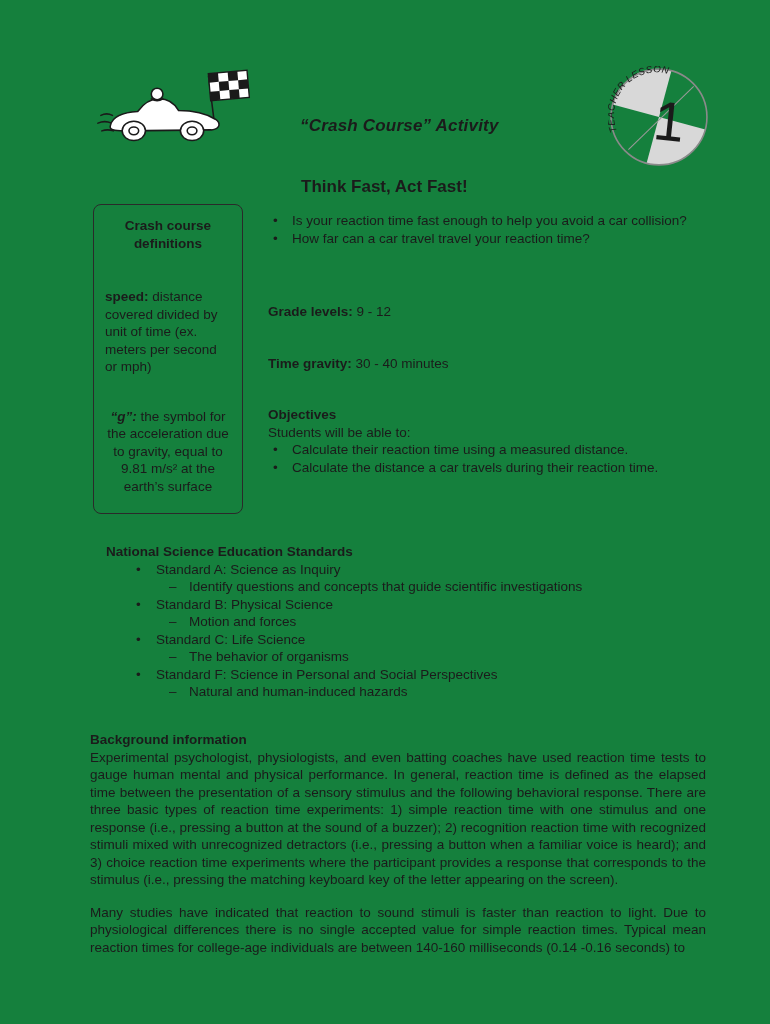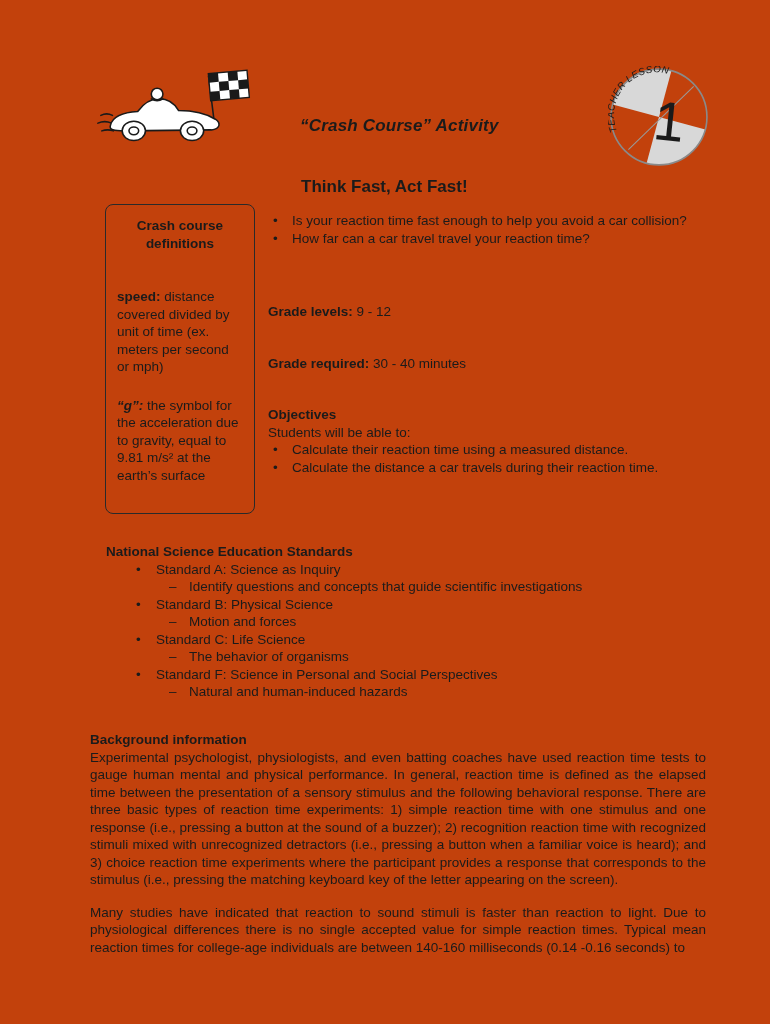--- a/index.html
+++ b/index.html
@@ -1,39 +1,39 @@
 <!DOCTYPE html>
 <html><head>
 <meta charset="utf-8">
 <style>
   * { margin:0; padding:0; box-sizing:border-box; }
   html,body { background:#ffffff; }
   .page {
-    position:relative; width:770px; height:1024px; background:#c2410c;
+    position:relative; width:770px; height:1024px; background:#15803d;
     font-family:"Liberation Sans", sans-serif; color:#1b1b1b; overflow:hidden;
   }
   .abs { position:absolute; }
   .doc-text { font-size:13.5px; line-height:17.5px; }
   .b { font-weight:700; }
   .bi { font-weight:700; font-style:italic; }
 
   
   .title { left:300px; top:116px; font-size:17px; font-weight:700; font-style:italic; letter-spacing:0.2px; }
   .subtitle { left:301px; top:177px; font-size:17px; font-weight:700; }
   .car-art { left:95px; top:68px; width:165px; height:84px; }
   .badge { left:608px; top:66px; width:102px; height:102px; }
 
   
   .defs-box {
-    left:105px; top:204px; width:150px; height:310px;
+    left:93px; top:204px; width:150px; height:310px;
     border:1.5px solid #2a2a2a; border-radius:8px; padding:12px 11px;
   }
   .defs-heading { font-weight:700; text-align:center; }
   .def1 { margin-top:36px; }
-  .def2 { margin-top:21px; }
+  .def2 { margin-top:32px;text-align:center; }
 
   
   .col-right { left:268px; top:212px; width:480px; }
   .bli { position:relative; padding-left:24px; }
   .bli::before { content:"\2022"; position:absolute; left:5px; top:0; }
   .mt-grade { margin-top:56px; }
   .mt-block { margin-top:34px; }
 
   
   .standards { left:90px; top:543px; width:625px;margin-left:16px; }
@@ -109,21 +109,21 @@
   <div class="abs col-right doc-text">
     <div class="bli">Is your reaction time fast enough to help you avoid a car collision?</div>
     <div class="bli">How far can a car travel travel your reaction time?</div>
 
     <div class="mt-grade">
       <span class="b">Grade levels:</span>
       <span>9 - 12</span>
     </div>
 
     <div class="mt-block">
-      <span class="b">Grade required:</span>
+      <span class="b">Time gravity:</span>
       <span>30 - 40 minutes</span>
     </div>
 
     <div class="b mt-block">Objectives</div>
     <div>Students will be able to:</div>
     <div class="bli">Calculate their reaction time using a measured distance.</div>
     <div class="bli">Calculate the distance a car travels during their reaction time.</div>
   </div>
 
   <div class="abs standards doc-text">

